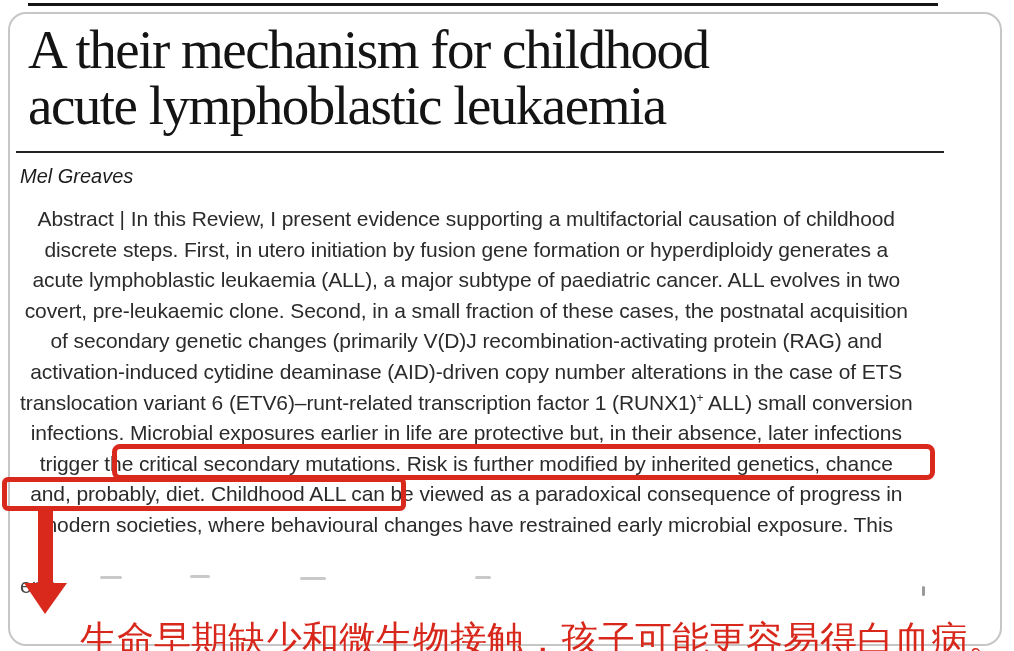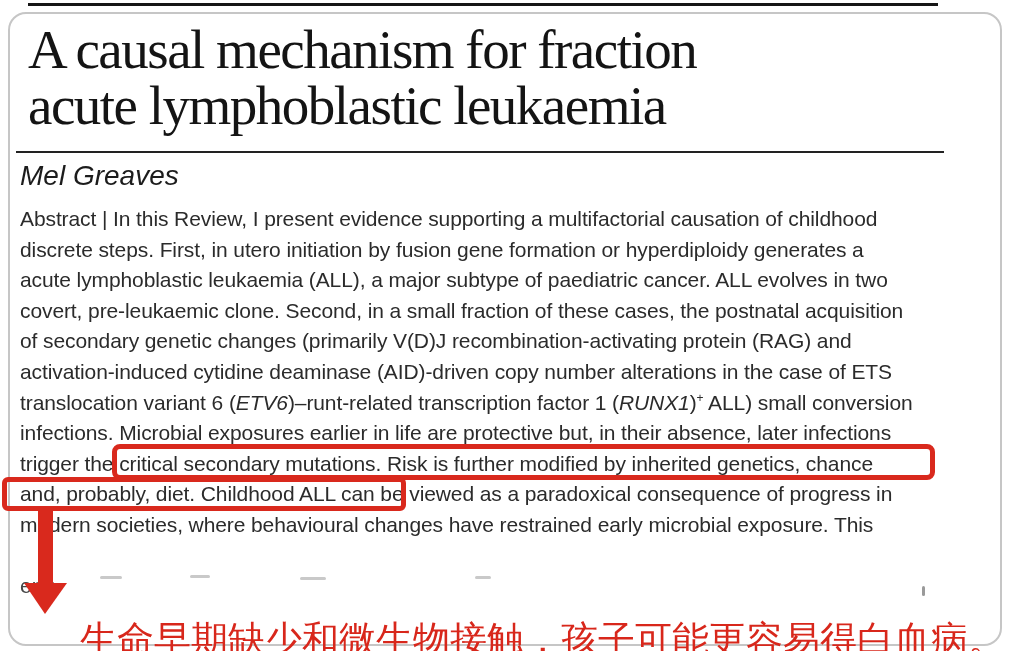--- a/index.html
+++ b/index.html
@@ -35,32 +35,32 @@
     color:#141414;
     white-space:nowrap;
   }
   .title-rule{
     position:absolute;left:16px;top:151px;
     width:928px;height:2px;background:#222222;
   }
   .author{
     position:absolute;left:20px;top:161px;
     font-style:italic;
-    font-size:28px;line-height:30px;
+    font-size:20px;line-height:30px;
     color:#1c1c1c;
     white-space:nowrap;
   }
   .abstract{
     position:absolute;left:20px;top:204px;
     font-size:21px;line-height:30.6px;
     color:#2b2b2b;
     letter-spacing:-0.1px;
   }
-  .abstract .line{white-space:nowrap;height:30.6px;}
-  .gene{font-style:italic;}
+  .abstract .line{white-space:nowrap;height:30.6px;text-align:center;}
+  .gene{}
   .sup{vertical-align:super;font-size:12px;line-height:0;}
   .partial-word{
     position:absolute;left:20px;top:571px;
     font-size:21px;line-height:30.6px;
     color:#454545;white-space:nowrap;
   }
   .smudge{
     position:absolute;height:3px;background:#c9c9c9;border-radius:2px;
   }
   .smudge.s1{left:100px;top:576px;width:22px;}
@@ -92,21 +92,21 @@
 </style>
 </head>
 <body>
 
 <div class="screen">
 
   <div class="top-rule"></div>
   <div class="card"></div>
 
   <h1 class="title">
-    <div>A causal mechanism for fraction</div>
+    <div>A their mechanism for childhood</div>
     <div>acute lymphoblastic leukaemia</div>
   </h1>
 
   <div class="title-rule"></div>
 
   <div class="author">Mel Greaves</div>
 
   <div class="abstract">
     <div class="line">Abstract | In this Review, I present evidence supporting a multifactorial causation of childhood</div>
     <div class="line">discrete steps. First, in utero initiation by fusion gene formation or hyperdiploidy generates a</div>

